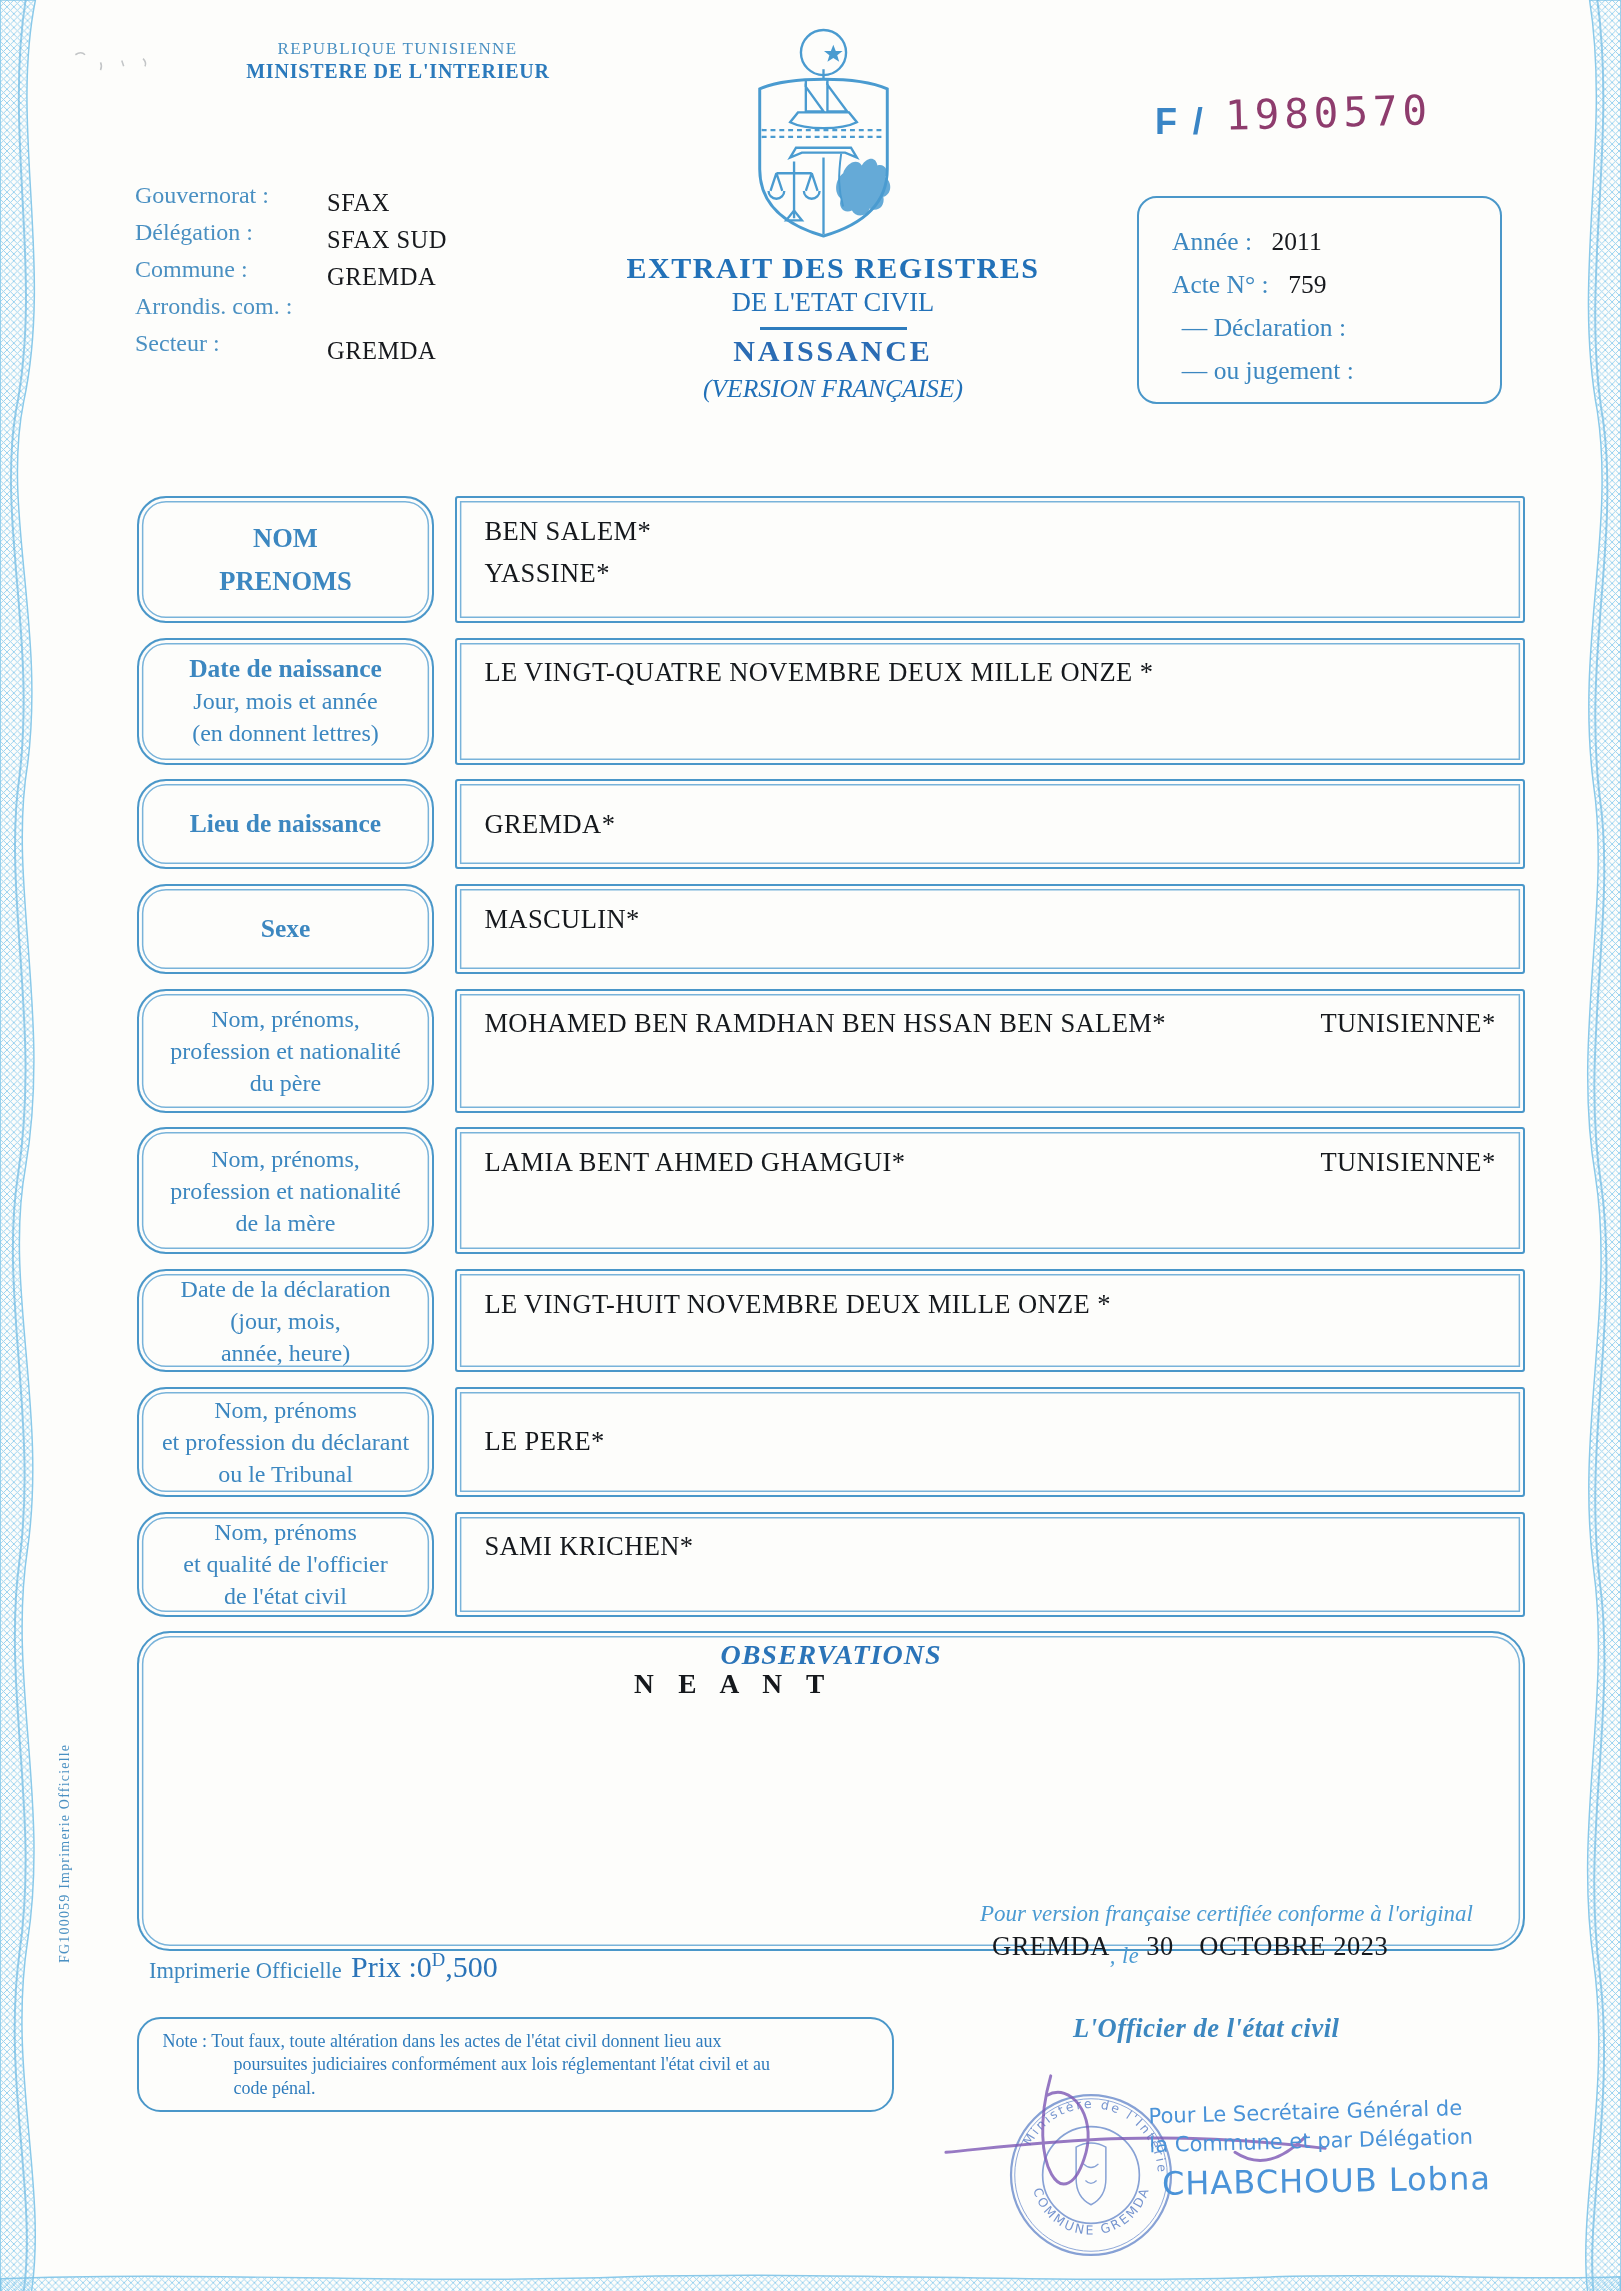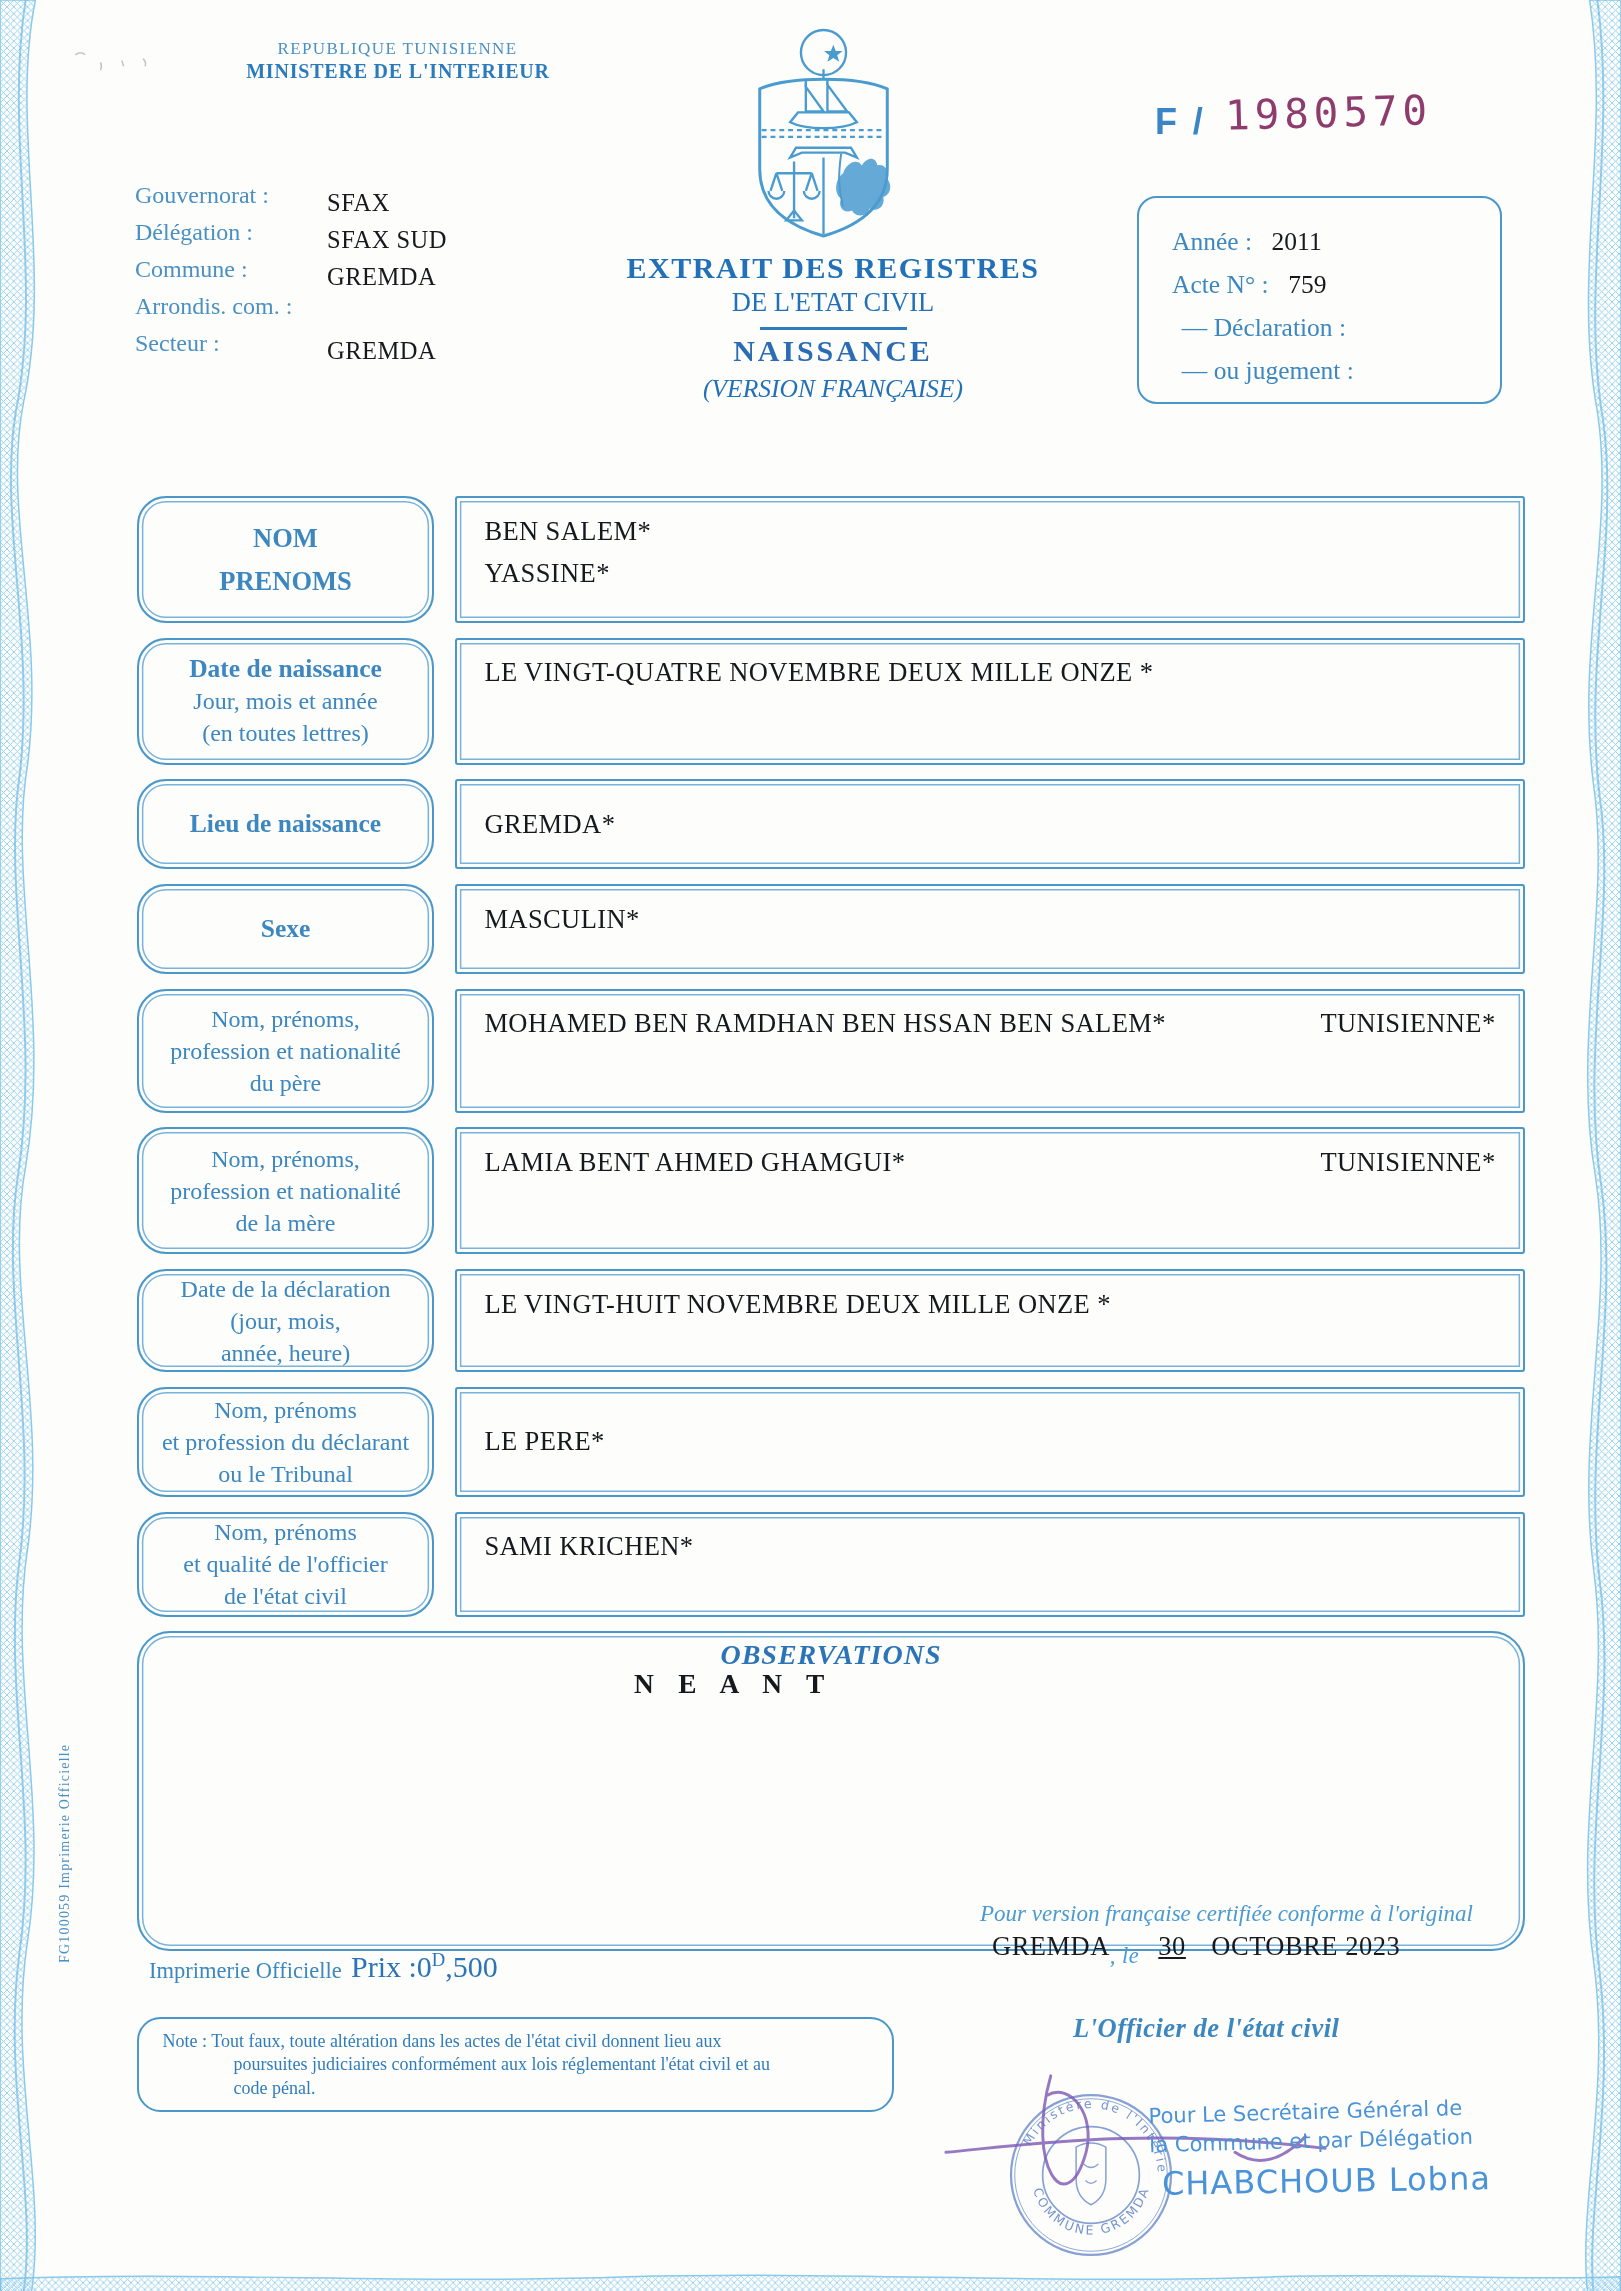--- a/index.html
+++ b/index.html
@@ -62,21 +62,21 @@
   .imprimerie{position:absolute;left:149px;top:1958px;font-size:22.5px;color:#3c87c0;}
   .prix{position:absolute;left:351px;top:1949px;font-size:30px;color:#2b74b8;}
   .prix sup{font-size:18.6px;}
   .note-box{position:absolute;left:137px;top:2017px;width:757px;box-sizing:border-box;
             border:2.5px solid #4a97c9;border-radius:23.5px;color:#2f7cbd;font-size:18px;
             line-height:23.5px;padding:10.8px 15.7px 9.8px 23.5px;}
   .note-ind{padding-left:71px;}
   .certification{position:absolute;left:980px;top:1901px;font-size:23px;font-style:italic;color:#4a9ad2;}
   .dateline{position:absolute;left:992px;top:1931px;font-size:26.5px;color:#17191d;letter-spacing:0.5px;}
   .dateline .le{color:#4a9ad2;font-style:italic;font-size:22.5px;position:relative;top:7.8px;}
-  .dateline .dday{margin-left:19px;text-decoration:underline;}
+  .dateline .dday{margin-left:7px;}
   .dateline .drest{margin-left:25.5px;}
   .officer-title{position:absolute;left:1073px;top:2013px;font-size:26.5px;font-weight:bold;
                  font-style:italic;color:#3c87c0;letter-spacing:0.5px;}
   .delegation{position:absolute;left:1149px;top:2098px;color:#4a93d8;
               font-family:"DejaVu Sans",sans-serif;font-size:21px;line-height:29px;
               transform:rotate(-1.5deg);}
   .signer{position:absolute;left:1162px;top:2162px;color:#4a93d8;
           font-family:"DejaVu Sans",sans-serif;font-size:32px;letter-spacing:1px;
           transform:rotate(-1deg);}
   .side-text{position:absolute;left:57px;top:1649px;height:314px;writing-mode:vertical-rl;
@@ -204,21 +204,21 @@
       <div class="value-box">
         <div class="vl">BEN SALEM*</div>
         <div class="vl">YASSINE*</div>
       </div>
     </div>
 
     <div class="frow" style="height:127px">
       <div class="label-box">
         <div class="ll b">Date de naissance</div>
         <div class="ll">Jour, mois et année</div>
-        <div class="ll">(en toutes lettres)</div>
+        <div class="ll">(en donnent lettres)</div>
       </div>
       <div class="value-box">
         <div class="vl">LE VINGT-QUATRE NOVEMBRE  DEUX MILLE ONZE *</div>
       </div>
     </div>
 
     <div class="frow" style="height:90px">
       <div class="label-box">
         <div class="ll b">Lieu de naissance</div>
       </div>

